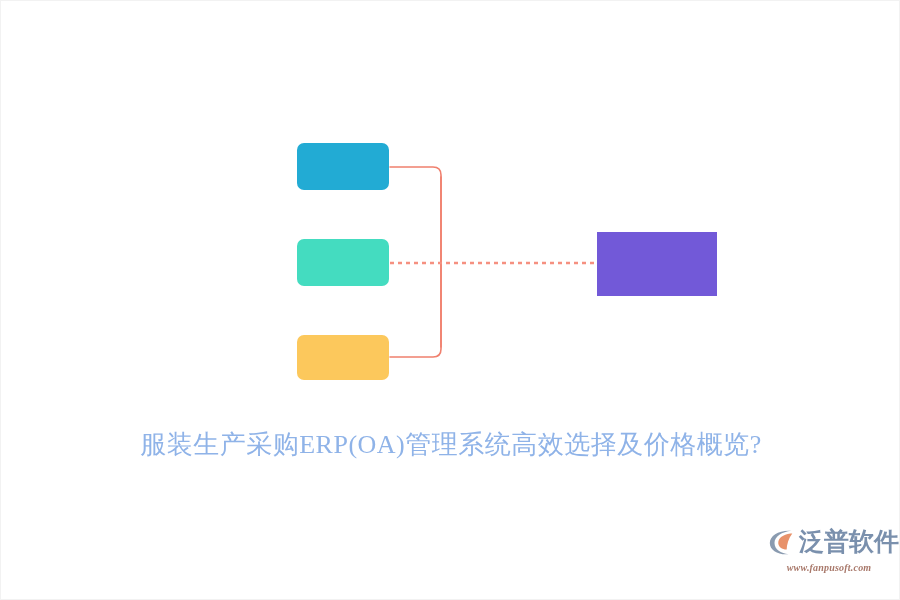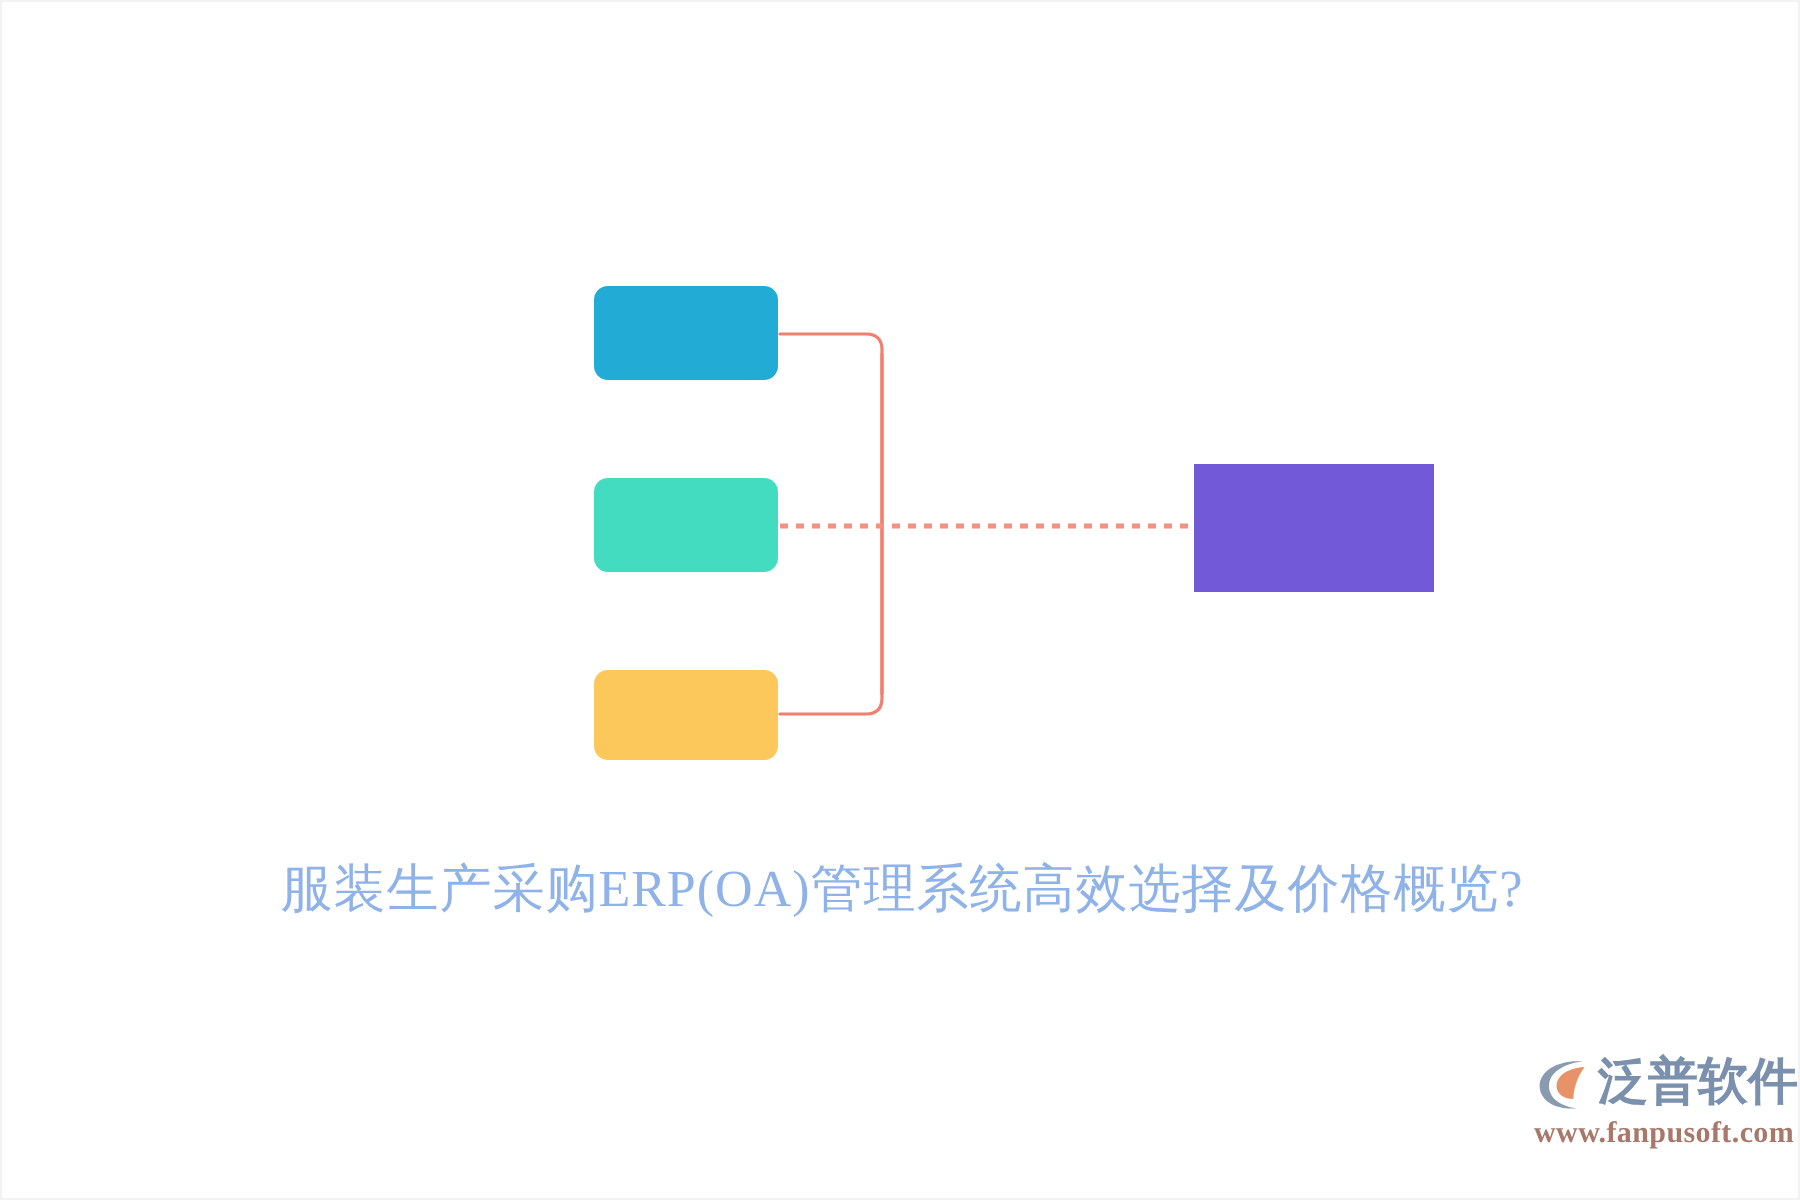--- a/index.html
+++ b/index.html
@@ -87,26 +87,27 @@
   #logo-wordmark {
     font-family: "Liberation Serif", "DejaVu Serif", serif;
     font-size: 25px;
     font-weight: bold;
     line-height: 30px;
     letter-spacing: 0px;
     white-space: nowrap;
   }
   #logo-url {
     font-family: "Liberation Serif", "DejaVu Serif", serif;
-    font-size: 15px;
+    font-size: 10px;
     font-weight: bold;
     line-height: 17px;
     text-align: center;
     white-space: nowrap;
     letter-spacing: 0.2px;
+    font-style: italic;
   }
 </style>
 </head>
 <body>
 
 <div id="page">
 
   <svg id="diagram-svg" viewBox="0 0 900 600" xmlns="http://www.w3.org/2000/svg">
 
     <path d="M 389 166 L 432 166 Q 440 166 440 174 L 440 346" fill="none" stroke="#f0806e" stroke-width="1.6" stroke-linecap="round"></path>

